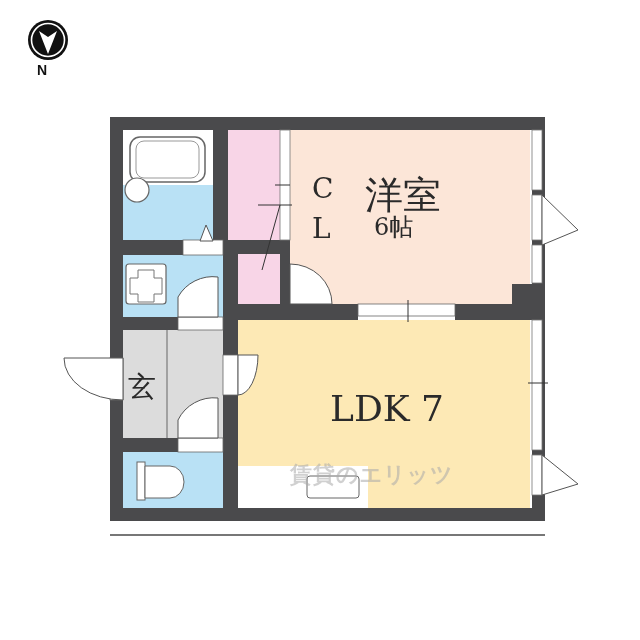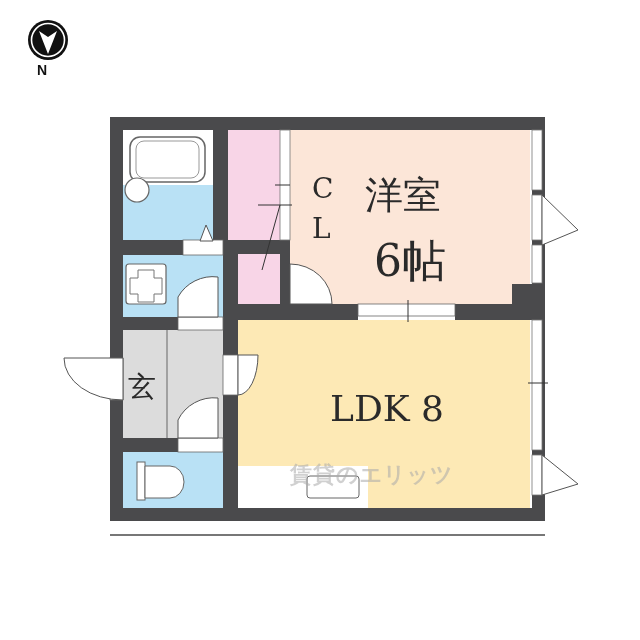--- a/index.html
+++ b/index.html
@@ -98,18 +98,18 @@
   </g>
 
   <rect x="307" y="476" width="52" height="22" rx="3" fill="#ffffff" stroke="#666" stroke-width="1"></rect>
 
   <line x1="167" y1="330" x2="167" y2="438" stroke="#666" stroke-width="1"></line>
 
   <line x1="110" y1="535" x2="545" y2="535" stroke="#777" stroke-width="2"></line>
 </svg>
 
 <div class="label abs" style="left:365px; top:170px; font-size:38px;">洋室</div>
-<div class="label abs" style="left:374px; top:232px; font-size:44px;">6帖</div>
+<div class="label abs" style="left:374px; top:211px; font-size:24px;">6帖</div>
 <div class="label abs" style="left:312px; top:172px; font-size:28px;">C</div>
 <div class="label abs" style="left:312px; top:212px; font-size:28px;">L</div>
-<div class="label abs" style="left:330px; top:388px; font-size:36px;">LDK 8</div>
+<div class="label abs" style="left:330px; top:388px; font-size:36px;">LDK 7</div>
 <div class="label abs" style="left:128px; top:368px; font-size:28px;">玄</div>
 <div id="watermark" class="abs">賃貸のエリッツ</div>
 
 </body></html>

